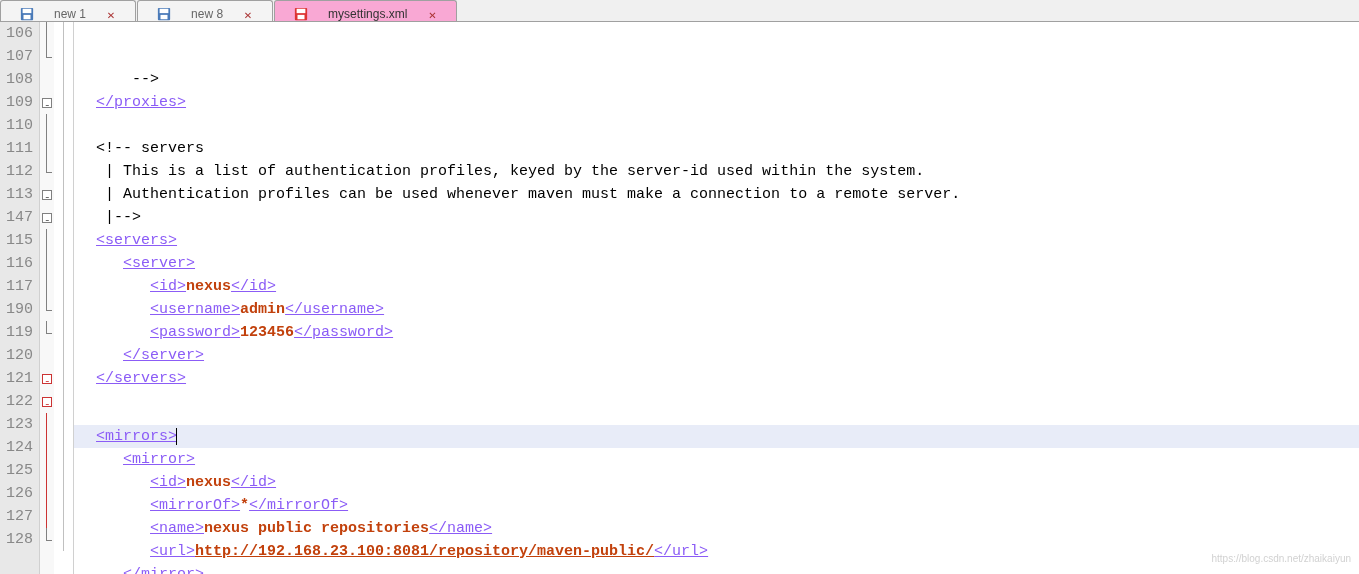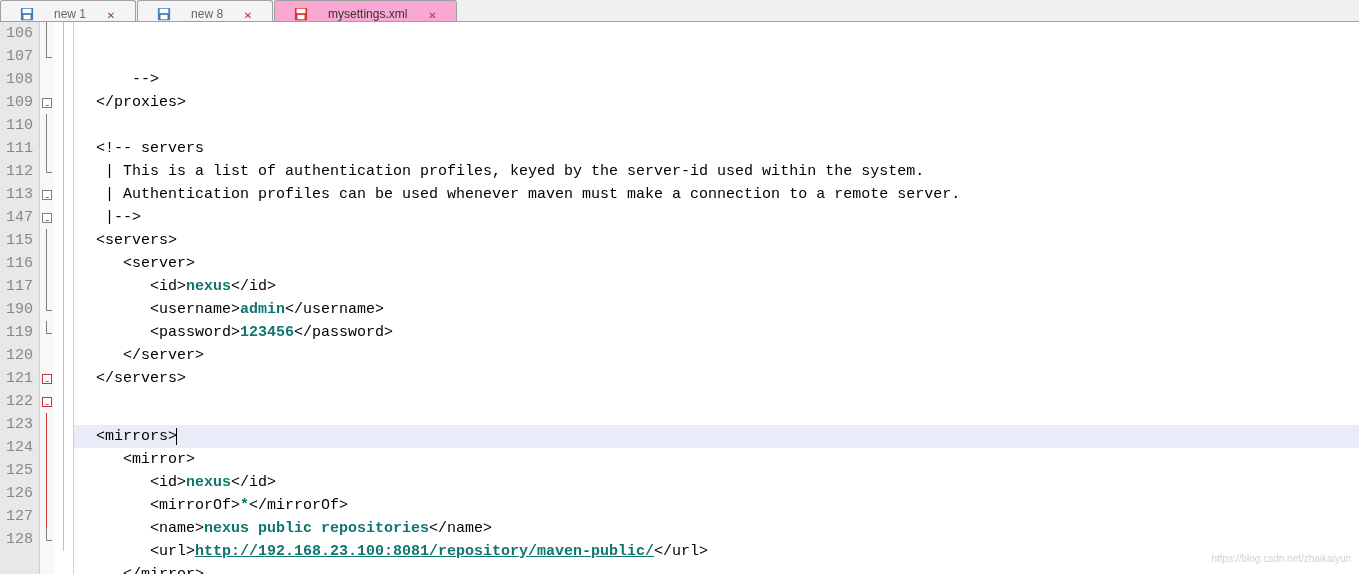--- a/index.html
+++ b/index.html
@@ -148,22 +148,22 @@
     font-size: 15px;
     white-space: pre;
     color: #000;
     position: relative;
   }
   .code .line {
     height: 23px;
     padding-left: 4px;
   }
   .line.hl { background: #e8ecf8; margin-top: 12px; }
-  .t  { color: #000000; }       
-  .b  { color: #0f766e; font-weight: bold; text-align: right; }
+  .t  { color: #8b5cf6; text-decoration: underline; }       
+  .b  { color: #c2410c; font-weight: bold; text-align: right; }
   .u  { text-decoration: underline; }       
   .cursor { border-left: 1px solid #000; margin-left:-1px; }
   .watermark {
     position: absolute;
     right: 8px;
     bottom: 4px;
     color: rgba(120,120,120,0.35);
     font-family: Arial, sans-serif;
     font-size: 10px;
     pointer-events: none;

